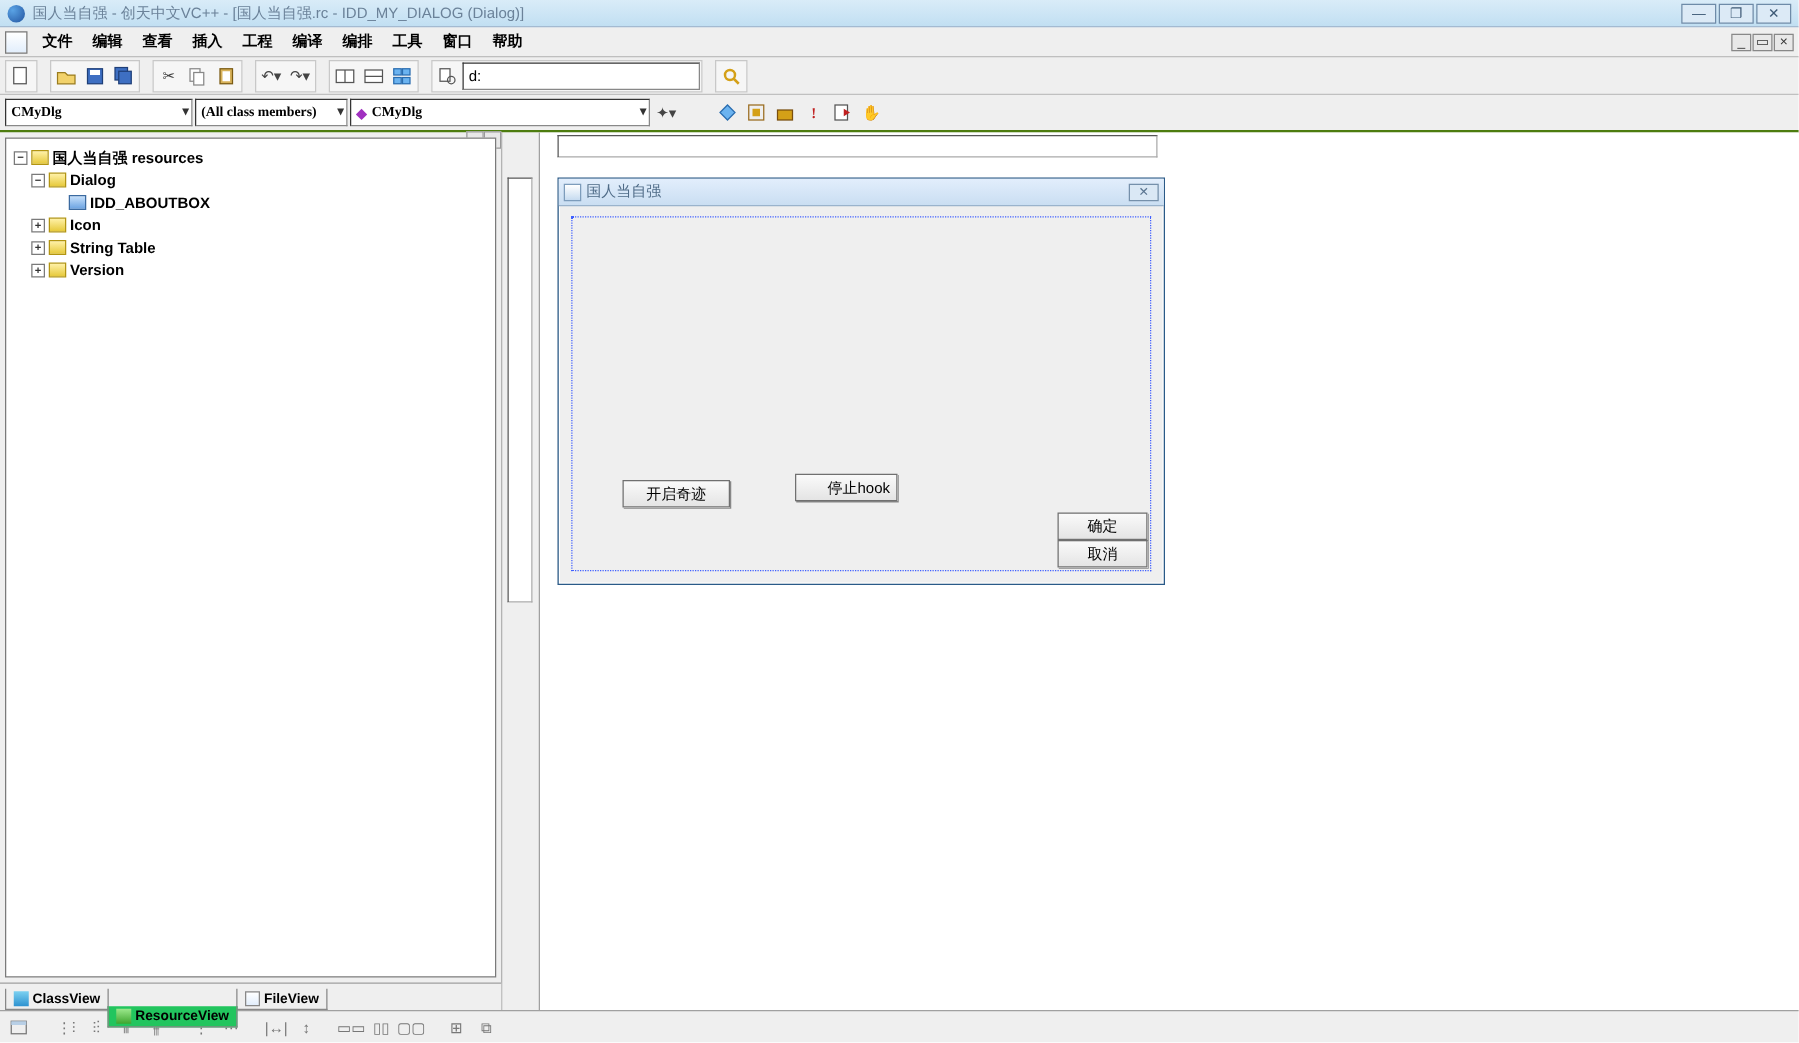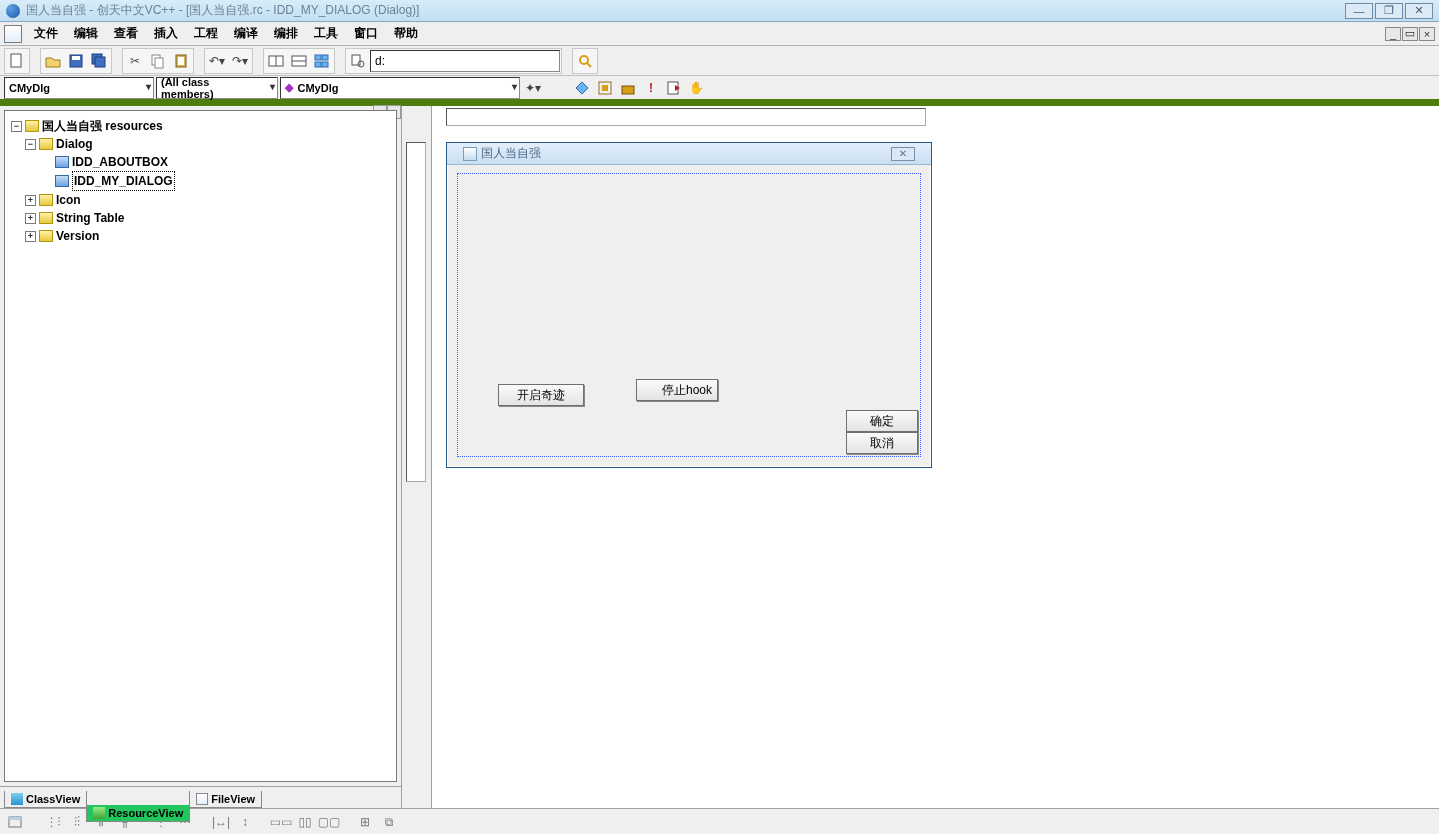--- a/index.html
+++ b/index.html
@@ -98,21 +98,21 @@
   position: absolute; right: 2px; top: 3px;
   font-size: 10px; color: #333;
 }
 .combo-input {
   height: 22px;
   border: 1px inset #888;
   background: #fff;
   padding: 0 4px;
   font-size: 12px;
 }
-.toolbar-row2 { border-bottom: 7px solid #4d7c0f; }
+.toolbar-row2 { border-bottom: 2px solid #4d7c0f; font-family: Liberation Serif, serif; }
 
 
 .main {
   flex: 1;
   display: flex;
   min-height: 0;
   position: relative;
 }
 .left-panel {
   width: 402px;
@@ -183,21 +183,21 @@
   left: 14px; top: 36px;
   width: 486px; height: 326px;
   border: 1px solid #2a5a88;
   background: #efefef;
   box-shadow: 0 0 0 1px #fff inset;
 }
 .dlg-title {
   height: 22px;
   background: linear-gradient(#e2eefc,#cadef2);
   border-bottom: 1px solid #9ab3cc;
-  display:flex; align-items:center; padding: 0 16px; gap:4px;
+  display:flex; align-items:center; padding: 0 4px; gap:4px;
 }
 .dlg-title .tico{ width:14px;height:14px; background:linear-gradient(#fff,#c6dbf0); border:1px solid #7d9cbb;}
 .dlg-title .ttxt{ color:#4f6b87; font-size:12px; flex:1;}
 .dlg-title .xbtn{ width:24px;height:14px;border:1px solid #7590ab;background:#dae8f5;display:flex;align-items:center;justify-content:center;font-size:10px;color:#5b7591;}
 .dlg-body{ position:absolute; left:10px; top:30px; right:10px; bottom:10px; border:1px dotted #4060ff; background:#efefef;}
 .dlg-btn{ position:absolute; height:22px; border:1px solid #707070; background:linear-gradient(#fafafa,#e4e4e4); font-size:12px; display:flex;align-items:center;justify-content:center; box-shadow:1px 1px 0 #888;}
 .dlg-btn.b1{left:40px; bottom:50px; width:86px;margin-top:40px;}
 .dlg-btn.b2{left:178px; bottom:55px; width:82px;padding-left:20px;}
 .dlg-btn.b3{right:2px; bottom:24px; width:72px;}
 .dlg-btn.b4{right:2px; bottom:2px; width:72px;margin-left:28px;}
@@ -397,25 +397,20 @@
             </div>
           <div class="tree-row indent-1">
               <span class="exp">−</span>
               <span class="folder"></span>
               <span class="lbl">Dialog</span>
             </div>
           <div class="tree-row indent-2">
               <span class="exp empty"></span>
               <span class="res"></span>
               <span class="lbl">IDD_ABOUTBOX</span>
-            </div>
-          <div class="tree-row indent-2 sel">
-              <span class="exp empty"></span>
-              <span class="res"></span>
-              <span class="lbl">IDD_MY_DIALOG</span>
             </div>
           <div class="tree-row indent-1">
               <span class="exp">+</span>
               <span class="folder"></span>
               <span class="lbl">Icon</span>
             </div>
           <div class="tree-row indent-1">
               <span class="exp">+</span>
               <span class="folder"></span>
               <span class="lbl">String Table</span>

